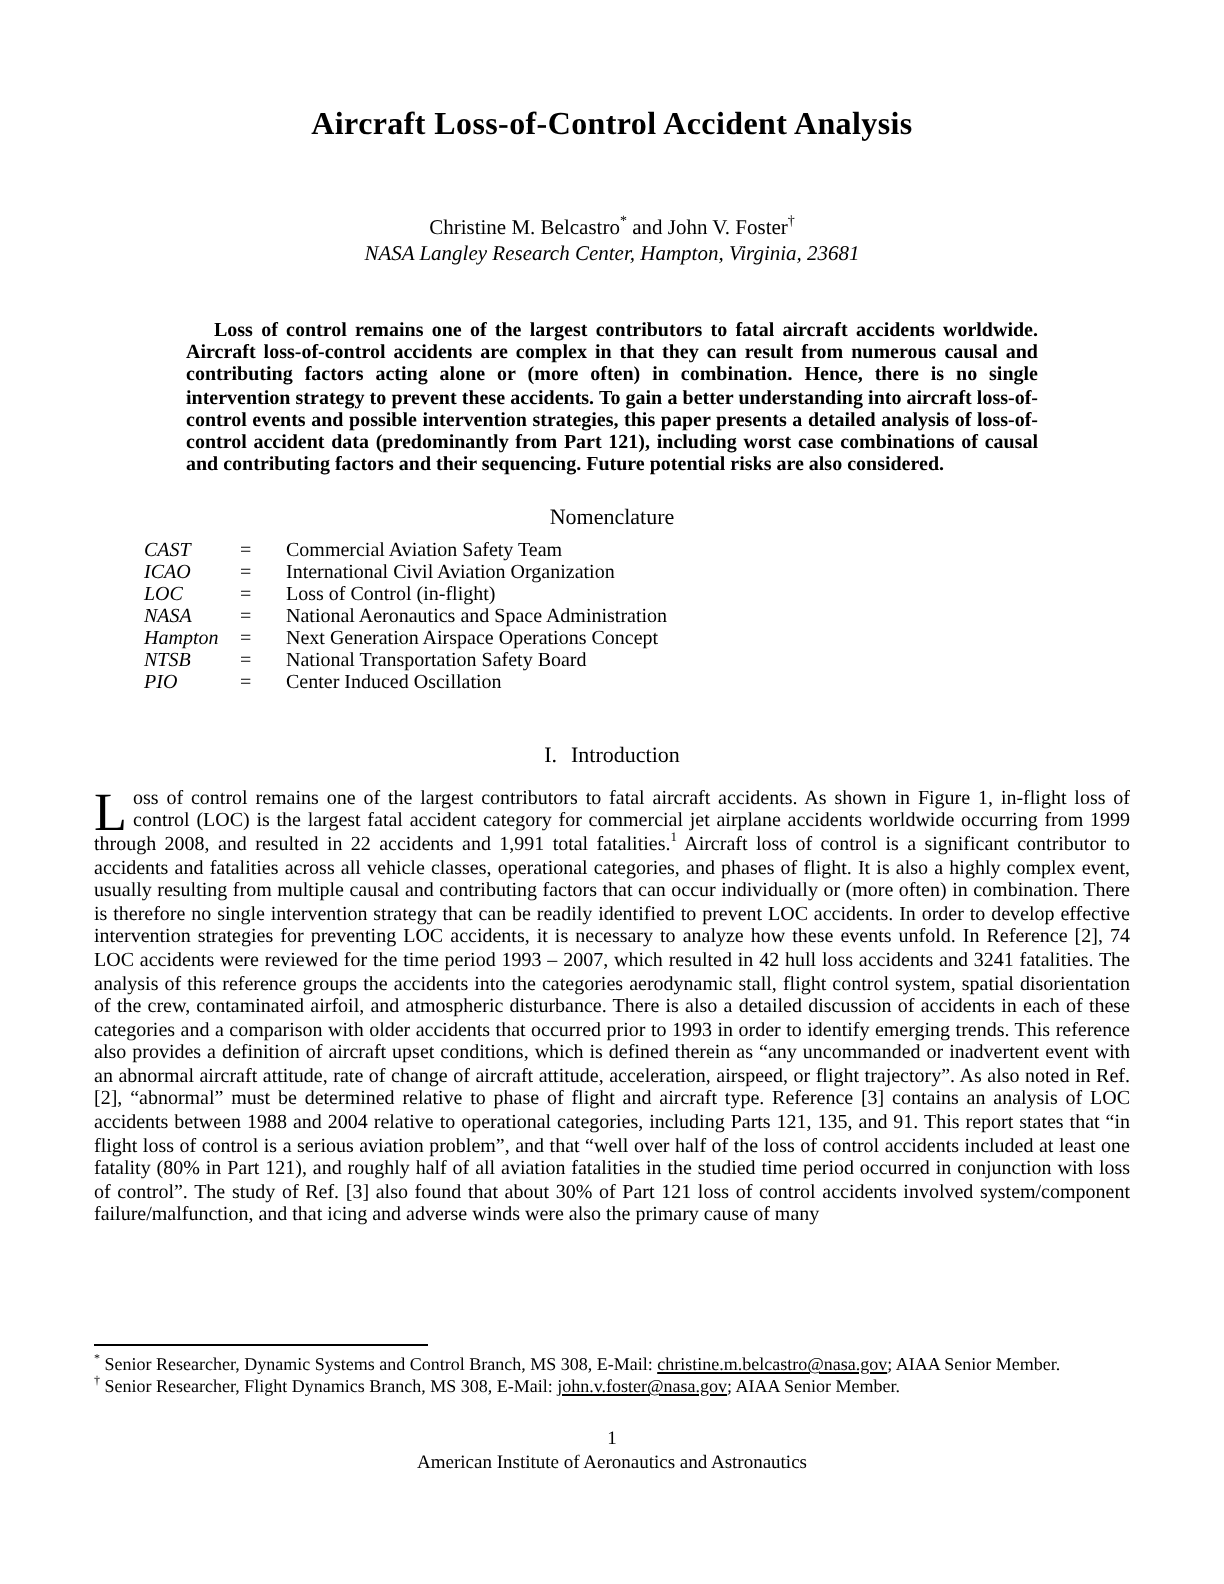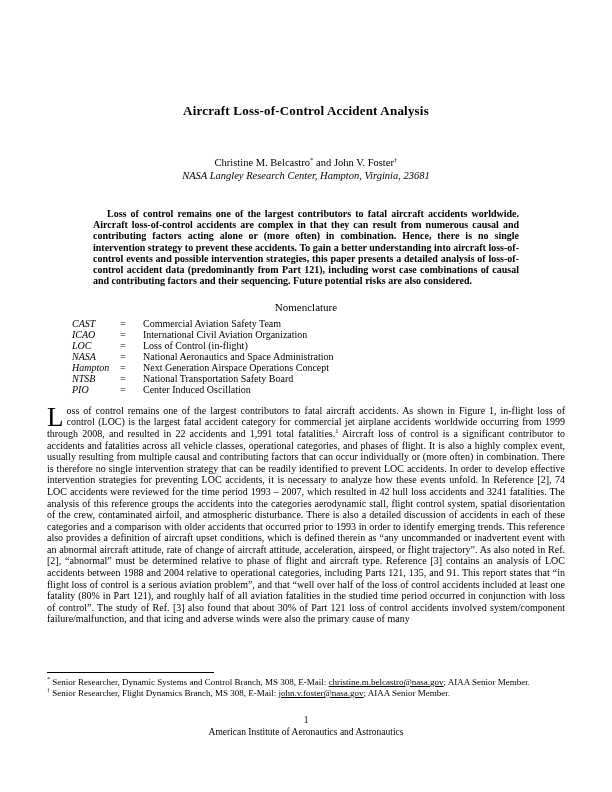--- a/index.html
+++ b/index.html
@@ -8,23 +8,23 @@
     width: 612px;
     height: 792px;
     margin: 0 auto;
     background: #ffffff;
     color: #000000;
     font-family: "Liberation Serif", "DejaVu Serif", serif;
     overflow: hidden;
   }
   .title {
     margin: 0;
-    padding-top: 100px;
+    padding-top: 52px;
     text-align: center;
-    font-size: 13px;
+    font-size: 16px;
     line-height: 21px;
     font-weight: bold;
     letter-spacing: 0.2px;
   }
   .authors {
     margin-top: 36px;
     text-align: center;
     font-size: 10.5px;
     line-height: 12px;
   }
@@ -157,20 +157,21 @@
         <span class="nom-eq">=</span>
         <span class="nom-def">National Transportation Safety Board</span>
       </div>
     <div class="nom-row">
         <span class="nom-term">PIO</span>
         <span class="nom-eq">=</span>
         <span class="nom-def">Center Induced Oscillation</span>
       </div>
   </div>
 
+  <h2 class="sec-heading intro-heading"><span class="sec-num">I.</span><span>Introduction</span></h2>
 
   <p class="body-para"><span class="dropcap">L</span><span>oss of control remains one of the largest contributors to fatal aircraft accidents.  As shown in Figure 1, in-flight loss of control (LOC) is the largest fatal accident category for commercial jet airplane accidents worldwide occurring from 1999 through 2008, and resulted in 22 accidents and 1,991 total fatalities.</span><sup>1</sup><span> Aircraft loss of control is a significant contributor to accidents and fatalities across all vehicle classes, operational categories, and phases of flight.  It is also a highly complex event, usually resulting from multiple causal and contributing factors that can occur individually or (more often) in combination.  There is therefore no single intervention strategy that can be readily identified to prevent LOC accidents.  In order to develop effective intervention strategies for preventing LOC accidents, it is necessary to analyze how these events unfold.  In Reference [2], 74 LOC accidents were reviewed for the time period 1993 – 2007, which resulted in 42 hull loss accidents and 3241 fatalities.  The analysis of this reference groups the accidents into the categories aerodynamic stall, flight control system, spatial disorientation of the crew, contaminated airfoil, and atmospheric disturbance.  There is also a detailed discussion of accidents in each of these categories and a comparison with older accidents that occurred prior to 1993 in order to identify emerging trends.  This reference also provides a definition of aircraft upset conditions, which is defined therein as “any uncommanded or inadvertent event with an abnormal aircraft attitude, rate of change of aircraft attitude, acceleration, airspeed, or flight trajectory”.  As also noted in Ref. [2], “abnormal” must be determined relative to phase of flight and aircraft type.  Reference [3] contains an analysis of LOC accidents between 1988 and 2004 relative to operational categories, including Parts 121, 135, and 91.  This report states that “in flight loss of control is a serious aviation problem”, and that “well over half of the loss of control accidents included at least one fatality (80% in Part 121), and roughly half of all aviation fatalities in the studied time period occurred in conjunction with loss of control”.  The study of Ref. [3] also found that about 30% of Part 121 loss of control accidents involved system/component failure/malfunction, and that icing and adverse winds were also the primary cause of many</span></p>
 
   <div class="footnote-area">
     <div class="fn-rule"></div>
     <div class="footnote"><sup>*</sup><span> Senior Researcher, Dynamic Systems and Control Branch, MS 308,  E-Mail: </span><a class="email-link">christine.m.belcastro@nasa.gov</a><span>; AIAA Senior Member.</span></div>
     <div class="footnote"><sup>†</sup><span> Senior Researcher, Flight Dynamics Branch, MS 308, E-Mail: </span><a class="email-link">john.v.foster@nasa.gov</a><span>; AIAA Senior Member.</span></div>
   </div>
 
   <div class="footer">

